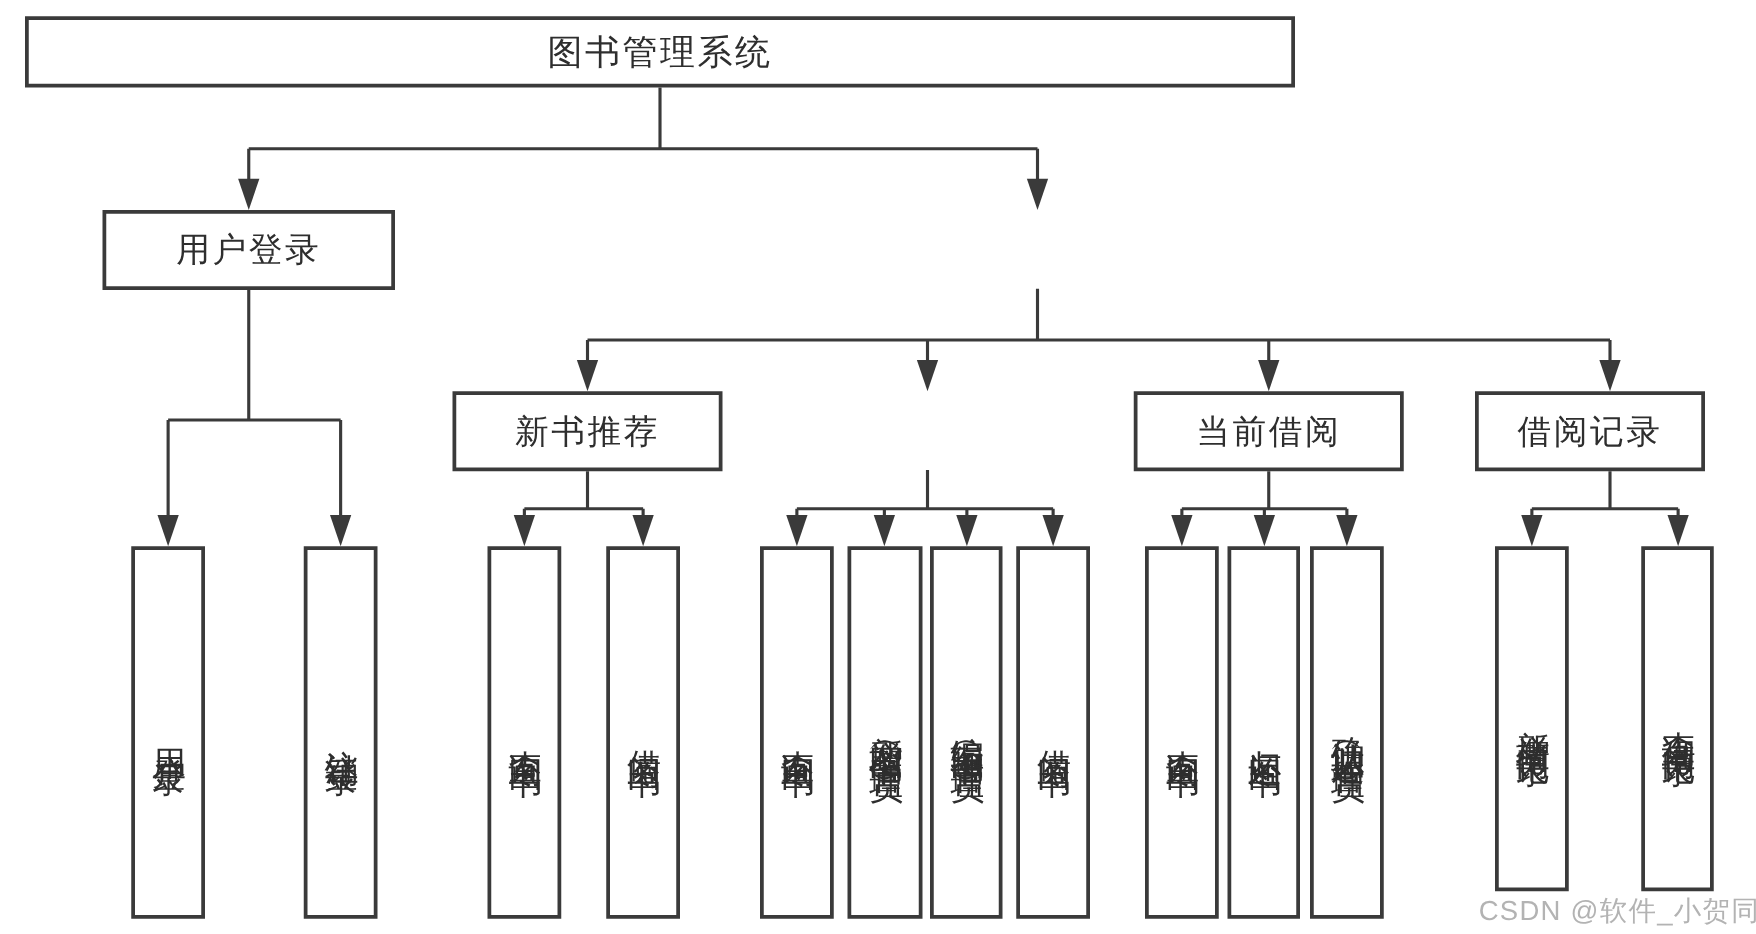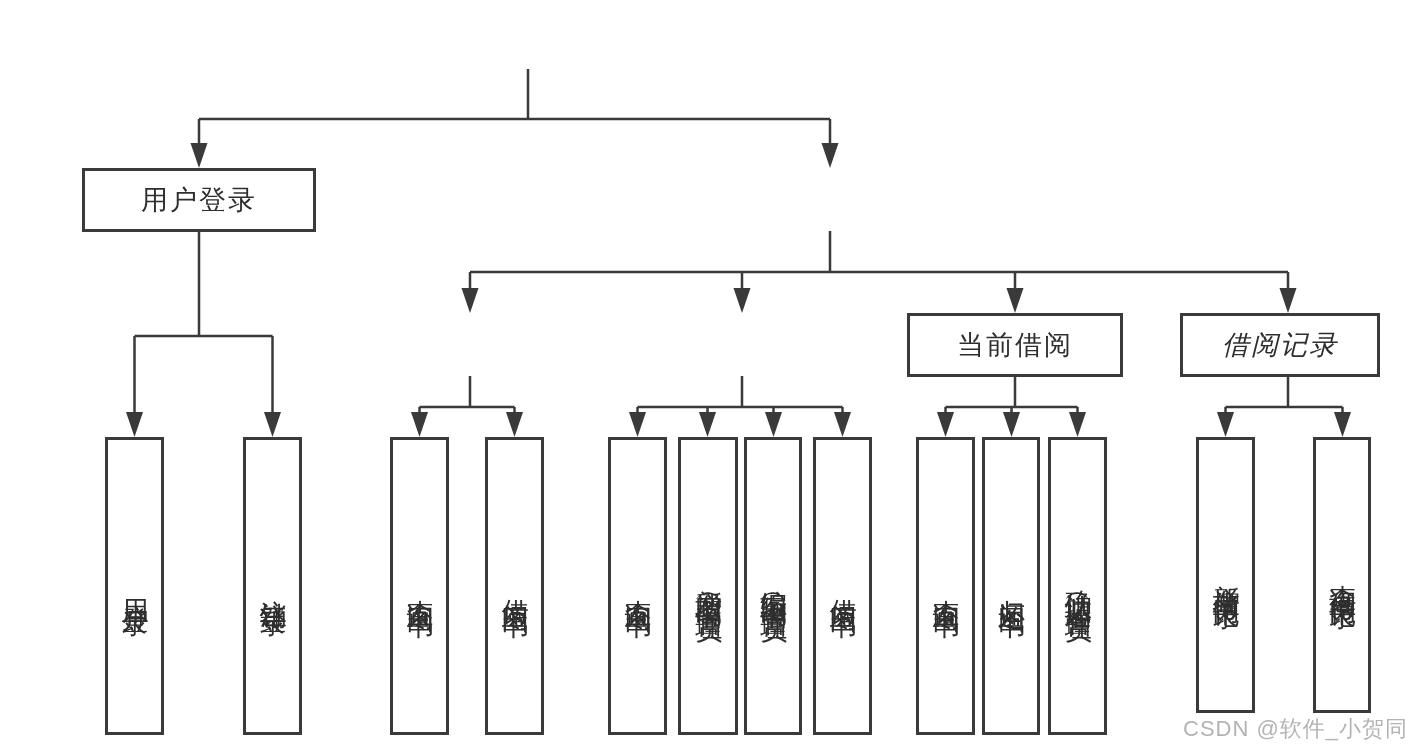--- a/index.html
+++ b/index.html
@@ -79,29 +79,35 @@
     <path d="M1015,376 V407 M945.5,407 H1077.5 M945.5,407 V413 M1011.5,407 V413 M1077.5,407 V413"></path>
     <polygon points="937,412 954,412 945.5,437"></polygon>
     <polygon points="1003,412 1020,412 1011.5,437"></polygon>
     <polygon points="1069,412 1086,412 1077.5,437"></polygon>
 
     <path d="M1288,376 V407 M1225.5,407 H1342.5 M1225.5,407 V413 M1342.5,407 V413"></path>
     <polygon points="1217,412 1234,412 1225.5,437"></polygon>
     <polygon points="1334,412 1351,412 1342.5,437"></polygon>
   </svg>
 
+  <div class="node root" style="left:20px;top:13px;width:1016px;height:57px;">
+    <span class="hlabel">图书管理系统</span>
+  </div>
 
   <div class="node" style="left:82px;top:168px;width:234px;height:64px;">
     <span class="hlabel">用户登录</span>
   </div>
 
+  <div class="node" style="left:362px;top:313px;width:216px;height:64px;">
+    <span class="hlabel">新书推荐</span>
+  </div>
   <div class="node" style="left:907px;top:313px;width:216px;height:64px;font-family:Liberation Serif, serif;">
     <span class="hlabel">当前借阅</span>
   </div>
-  <div class="node" style="left:1180px;top:313px;width:200px;height:64px;font-style:italic;">
+  <div class="node" style="left:1180px;top:313px;width:184px;height:64px;">
     <span class="hlabel">借阅记录</span>
   </div>
 
   <div class="node vnode" style="left:105px;top:437px;width:59px;height:298px;">
     <span class="vlabel">用户登录</span>
   </div>
   <div class="node vnode" style="left:243px;top:437px;width:59px;height:298px;">
     <span class="vlabel">注销登录</span>
   </div>
   <div class="node vnode" style="left:390px;top:437px;width:59px;height:298px;">

